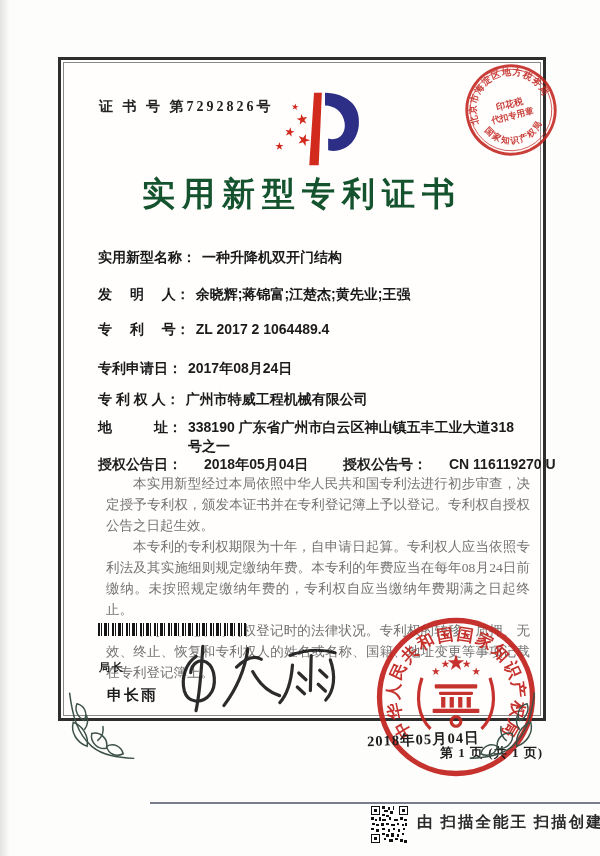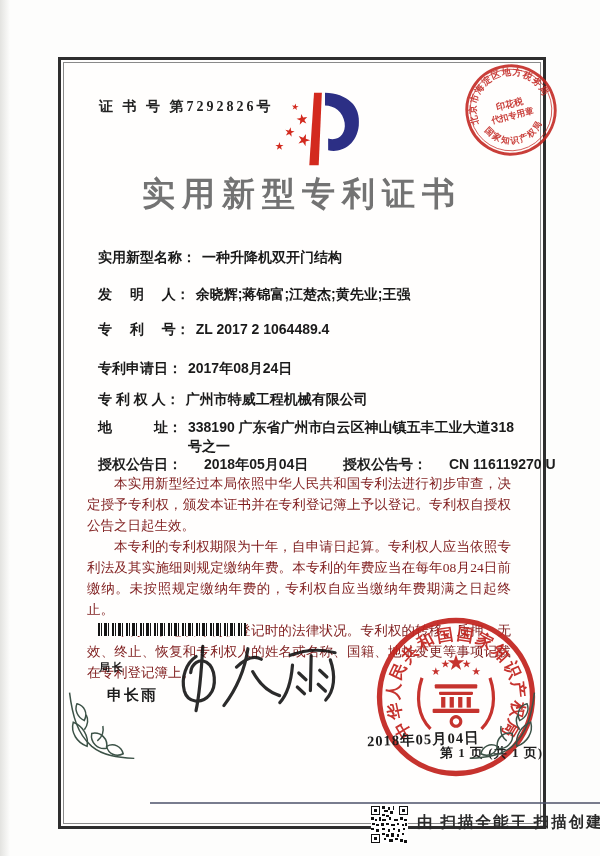--- a/index.html
+++ b/index.html
@@ -4,46 +4,46 @@
 <style>
   html,body{margin:0;padding:0;}
   body{
     width:600px;height:856px;position:relative;overflow:hidden;
     background:#fbfbfa;
     font-family:"Liberation Serif","DejaVu Serif",serif;
     color:#1d1d1d;
   }
   .paper{position:absolute;inset:0;background:#fdfdfc;}
   .frame{
-    position:absolute;left:58px;top:57px;width:488px;height:772px;
+    position:absolute;left:58px;top:57px;width:488px;height:664px;
     border:3px solid #2e2e2e;box-sizing:border-box;background:#fffefd;
   }
   .frame-inner{position:absolute;inset:2px;border:1px solid #8a8a8a;pointer-events:none;}
   .certno{
     position:absolute;left:38px;top:38px;font-size:14px;font-weight:700;
     letter-spacing:3px;color:#222;
   }
   .logo{position:absolute;left:198px;top:28px;width:110px;height:82px;}
   .title{
     position:absolute;left:0;top:112px;width:100%;text-align:center;
-    font-size:33px;font-weight:700;letter-spacing:7px;color:#737373;
+    font-size:33px;font-weight:700;letter-spacing:7px;color:#14532d;
     font-family:"Liberation Serif",serif;
   }
   .fieldrow{
     position:absolute;left:37px;width:420px;font-size:14px;font-weight:700;
     font-family:"Liberation Sans","DejaVu Sans",sans-serif;color:#1a1a1a;
     display:flex;line-height:19px;
   }
   .flabel{flex:0 0 auto;white-space:nowrap;}
   .fvalue{margin-left:6px;max-width:352px;}
   .grant-pair{position:absolute;display:flex;font-size:14px;font-weight:700;
     font-family:"Liberation Sans","DejaVu Sans",sans-serif;white-space:nowrap;gap:16px;}
   .paras{
-    position:absolute;left:26px;top:413px;width:424px;
-    font-size:13.5px;line-height:21px;color:#7f1d1d;text-align:justify;
+    position:absolute;left:45px;top:413px;width:424px;
+    font-size:13.5px;line-height:21px;color:#737373;text-align:justify;
     font-family:"Liberation Serif",serif;font-weight:500;
   }
   .paras p{margin:0;text-indent:2em;}
   .barcode{
     position:absolute;left:37px;top:563px;width:148px;height:13px;
     background:repeating-linear-gradient(90deg,
       #141414 0 2px,#fff 2px 3px,#141414 3px 4px,#fff 4px 6px,
       #141414 6px 9px,#fff 9px 10px,#141414 10px 11px,#fff 11px 14px);
   }
   .signer-title{position:absolute;left:38px;top:600px;font-size:11px;font-weight:700;

